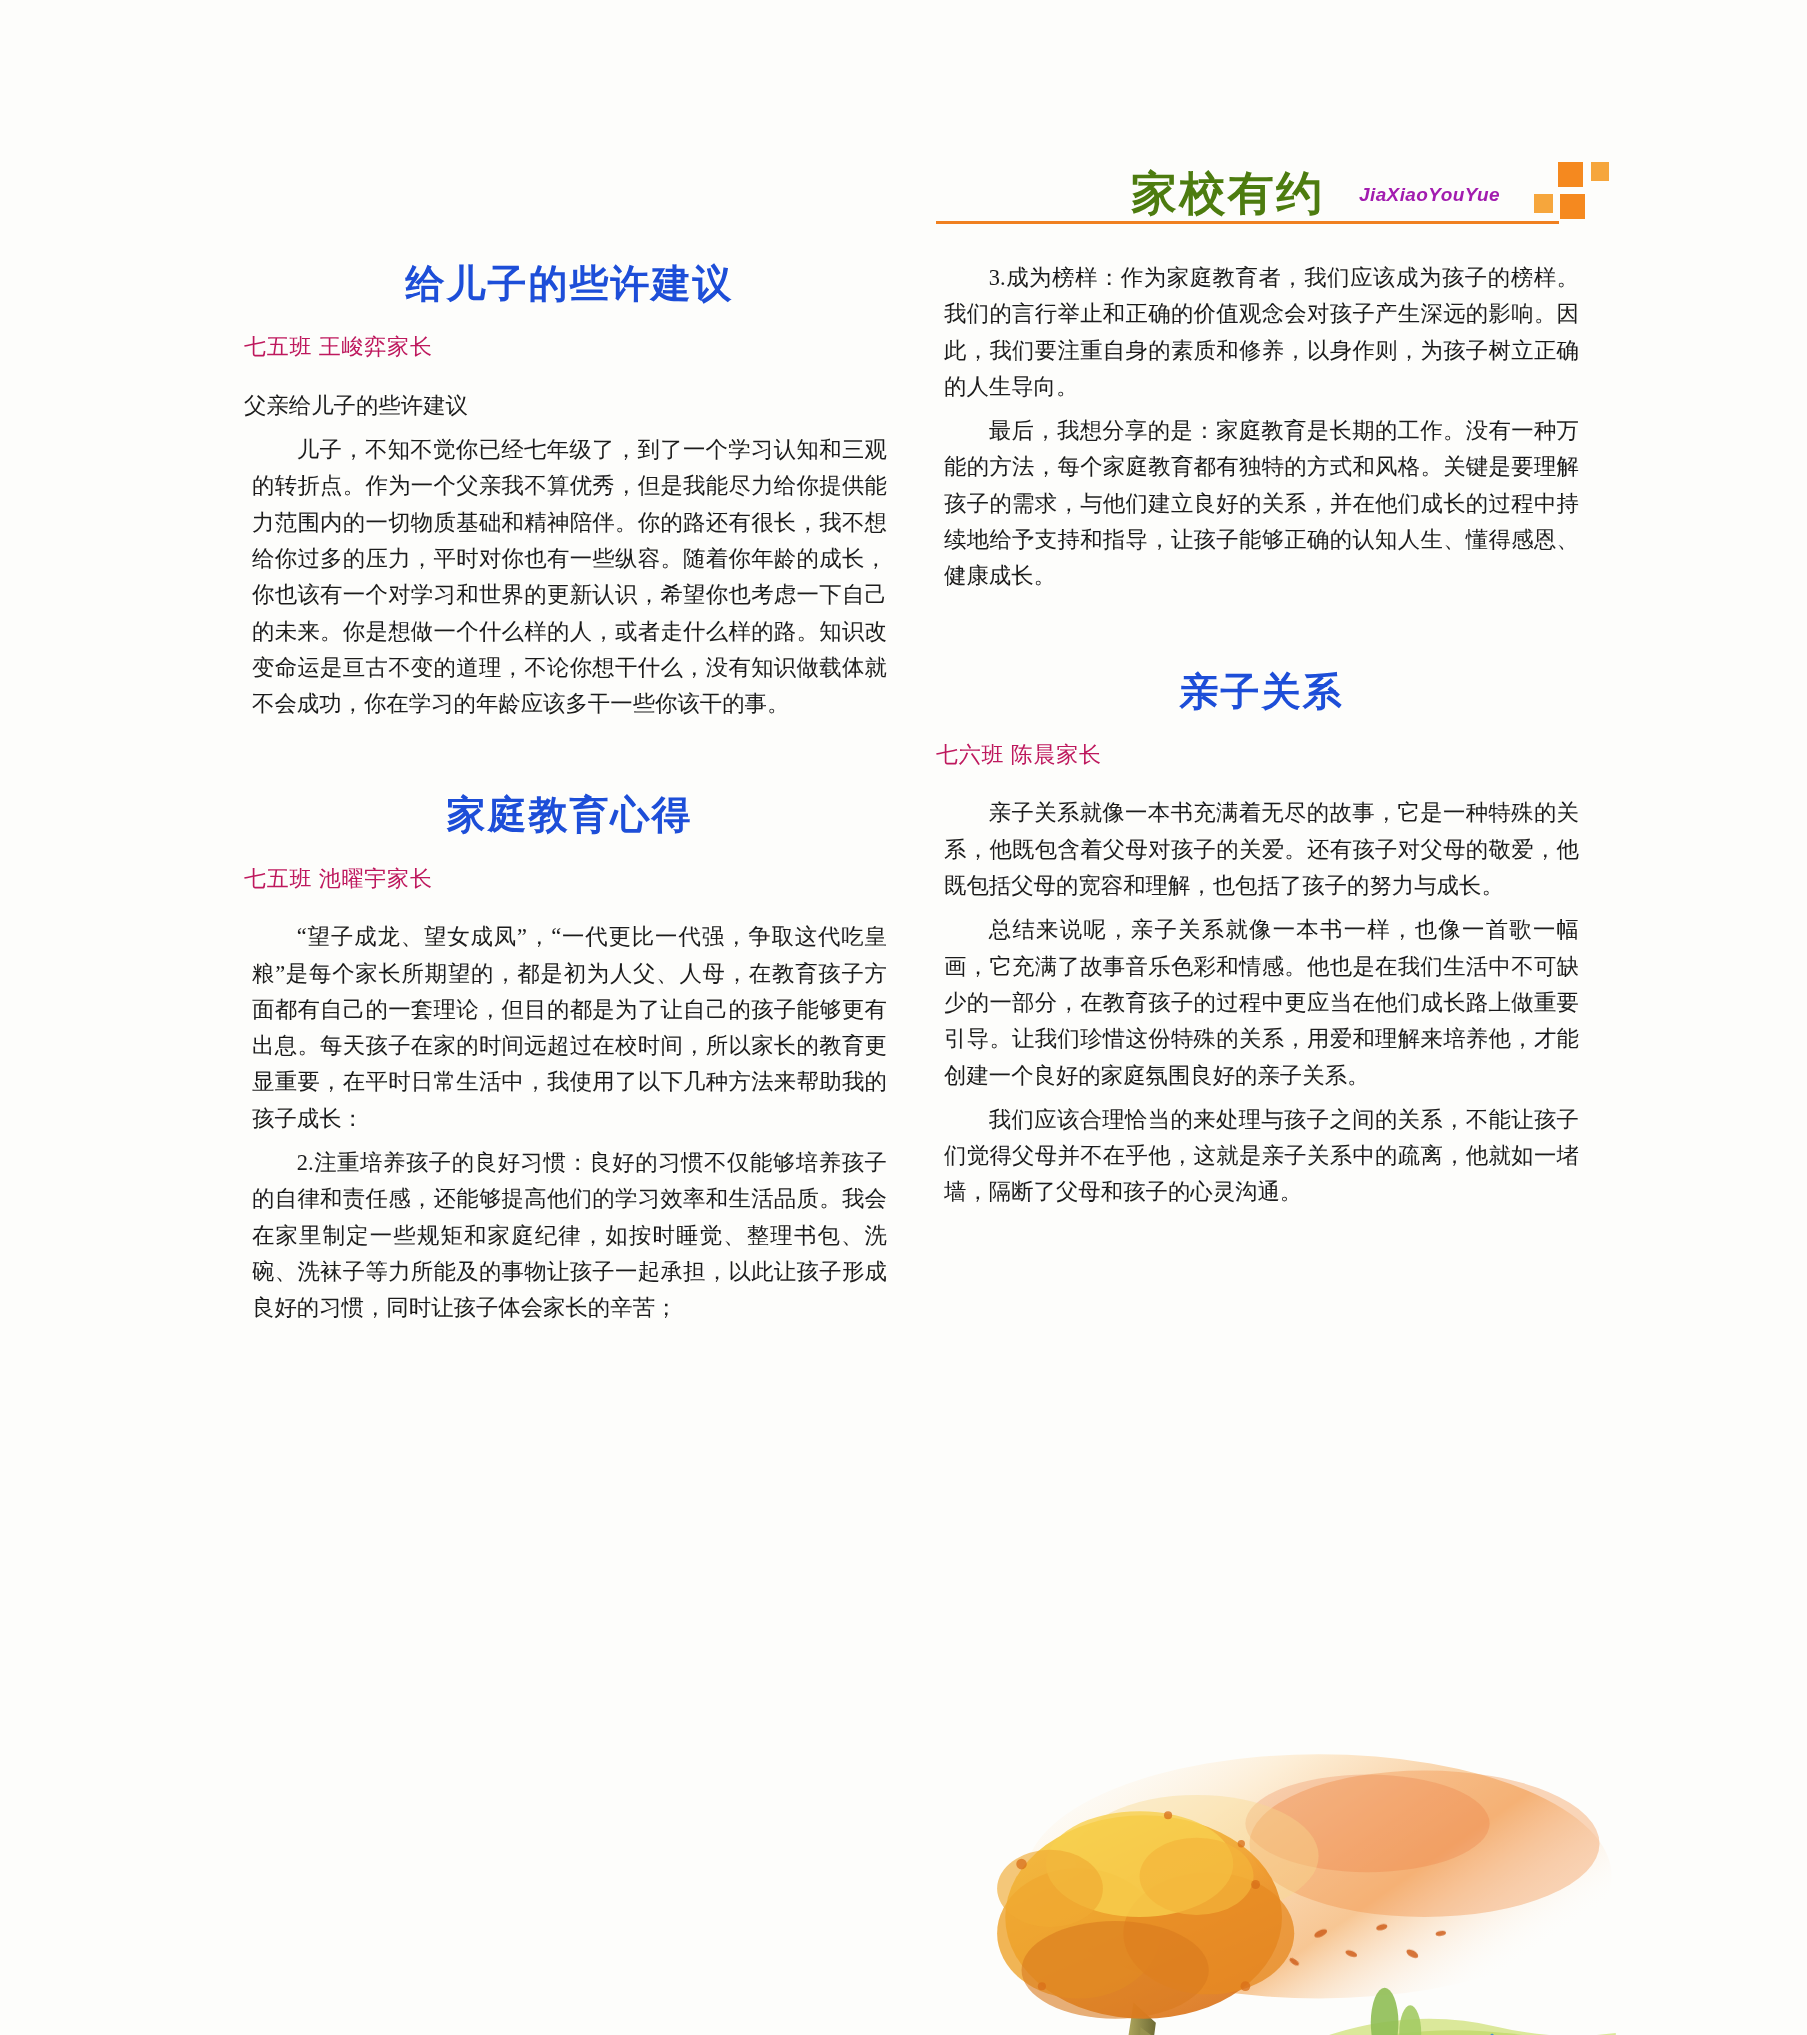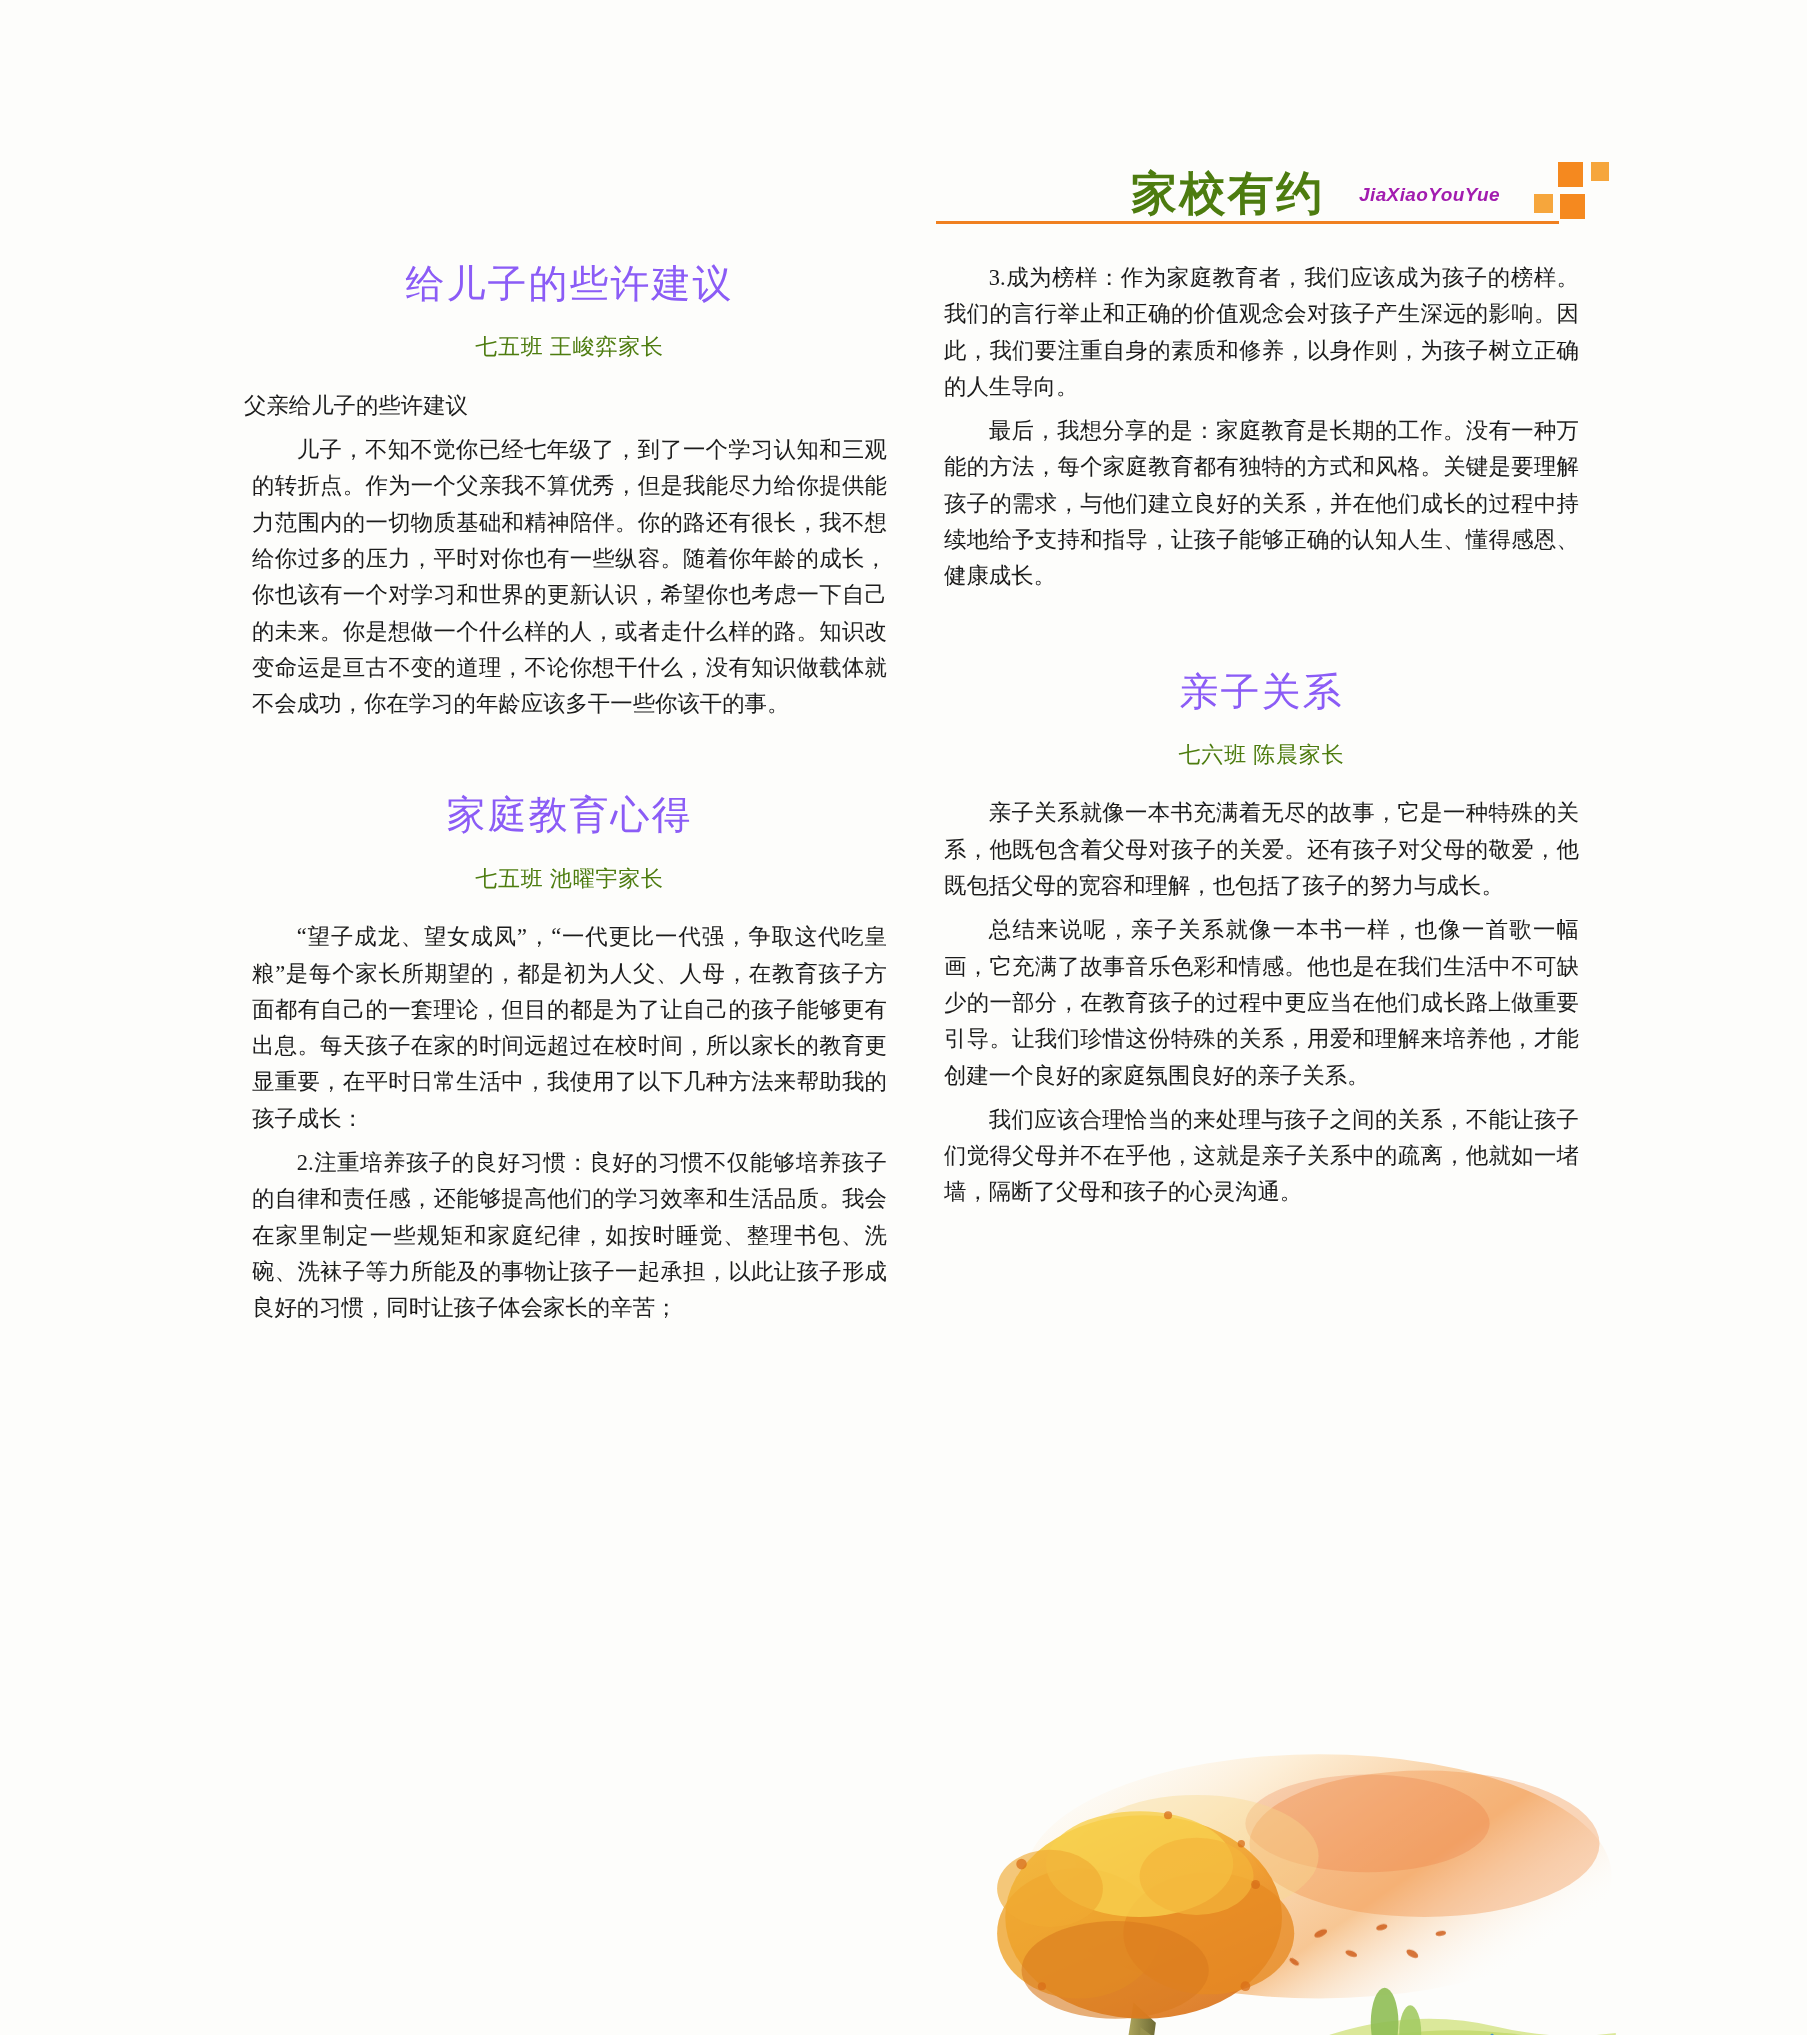--- a/index.html
+++ b/index.html
@@ -82,31 +82,30 @@
     line-height: 1.62;
     color: #1b1b1b;
     text-align: justify;
   }
   .col-left  { left: 244px; }
   .col-right { left: 936px; }
 
   .art-title {
     text-align: center;
     font-size: 39px;
-    font-weight: normal;
+    font-weight: bold;
     letter-spacing: 2px;
     margin: 0 0 14px 0;
-    color: #8b5cf6;
+    color: #1d4ed8;
     font-family: "Liberation Serif", serif;
   }
   .art-byline {
-    text-align: center;
     font-size: 22px;
     margin: 0 0 23px 0;
-    color: #4d7c0f;
+    color: #be185d;
     letter-spacing: 0.8px;
   }
   .lead {
     margin: 0 0 2.4px 0;
     text-indent: 0;
   }
   p.body {
     margin: 8px;
     text-indent: 2em;
   }

